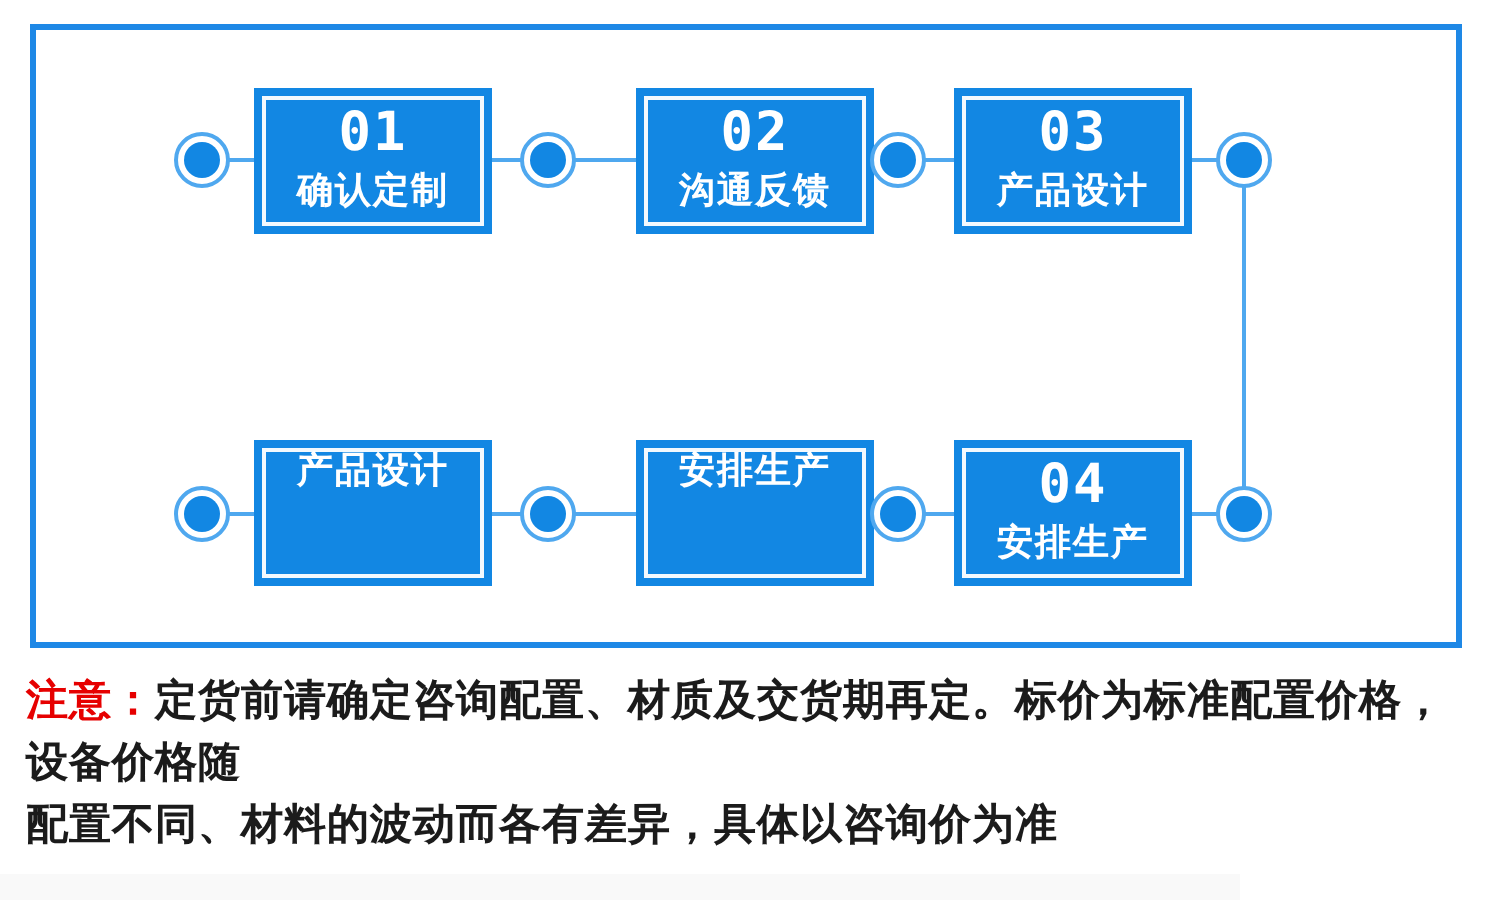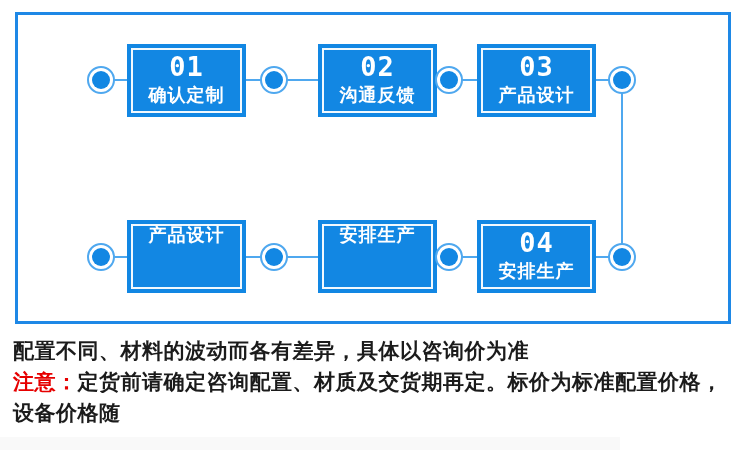--- a/index.html
+++ b/index.html
@@ -89,19 +89,19 @@
   </div>
   <div class="step r2t c2">
     <div class="lbl">安排生产</div>
   </div>
   <div class="step r2t c3">
     <div class="num">04</div>
     <div class="lbl">安排生产</div>
   </div>
 
   <div class="note">
+    <div><span class="red">注意：</span><span>定货前请确定咨询配置、材质及交货期再定。标价为标准配置价格，设备价格随</span></div>
     <div>配置不同、材料的波动而各有差异，具体以咨询价为准</div>
-    <div><span class="red">注意：</span><span>定货前请确定咨询配置、材质及交货期再定。标价为标准配置价格，设备价格随</span></div>
   </div>
 
   <div class="footer-band"></div>
 
 </div>
 
 </body></html>

